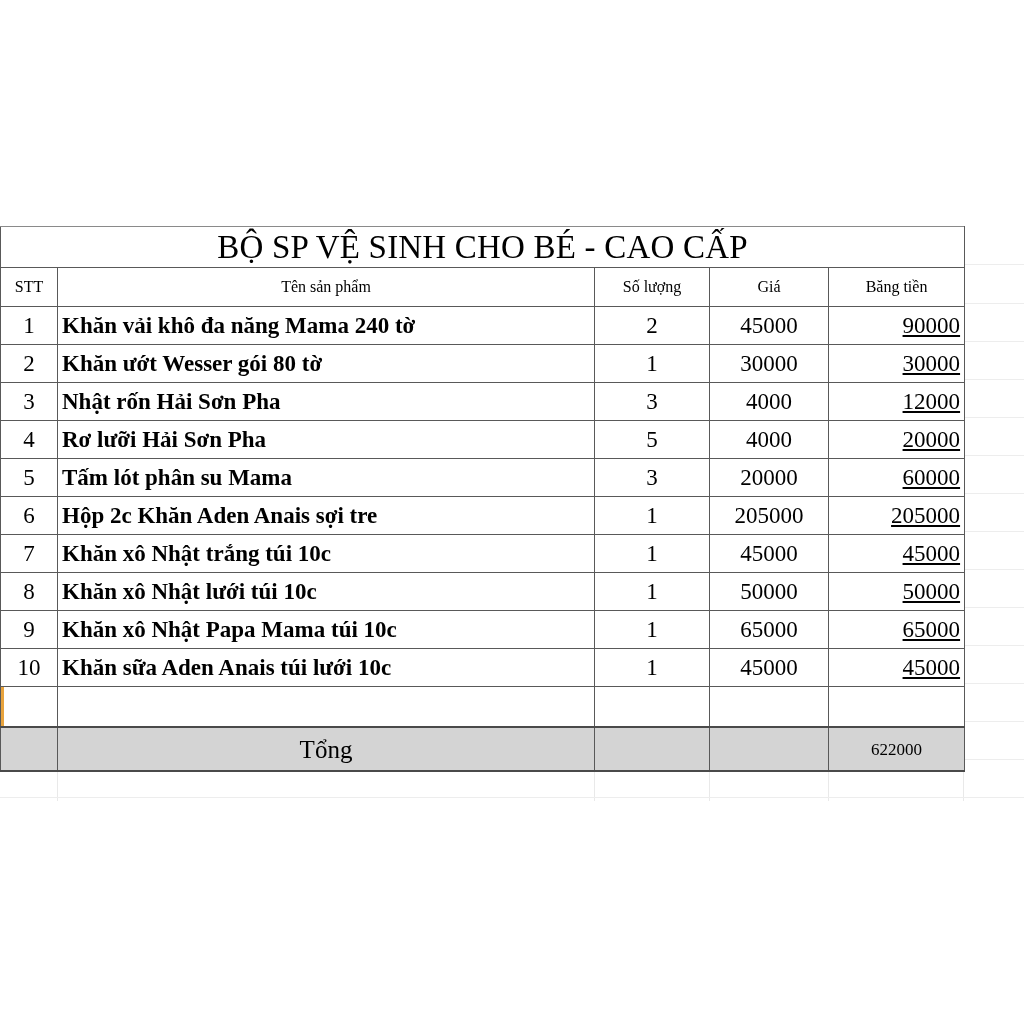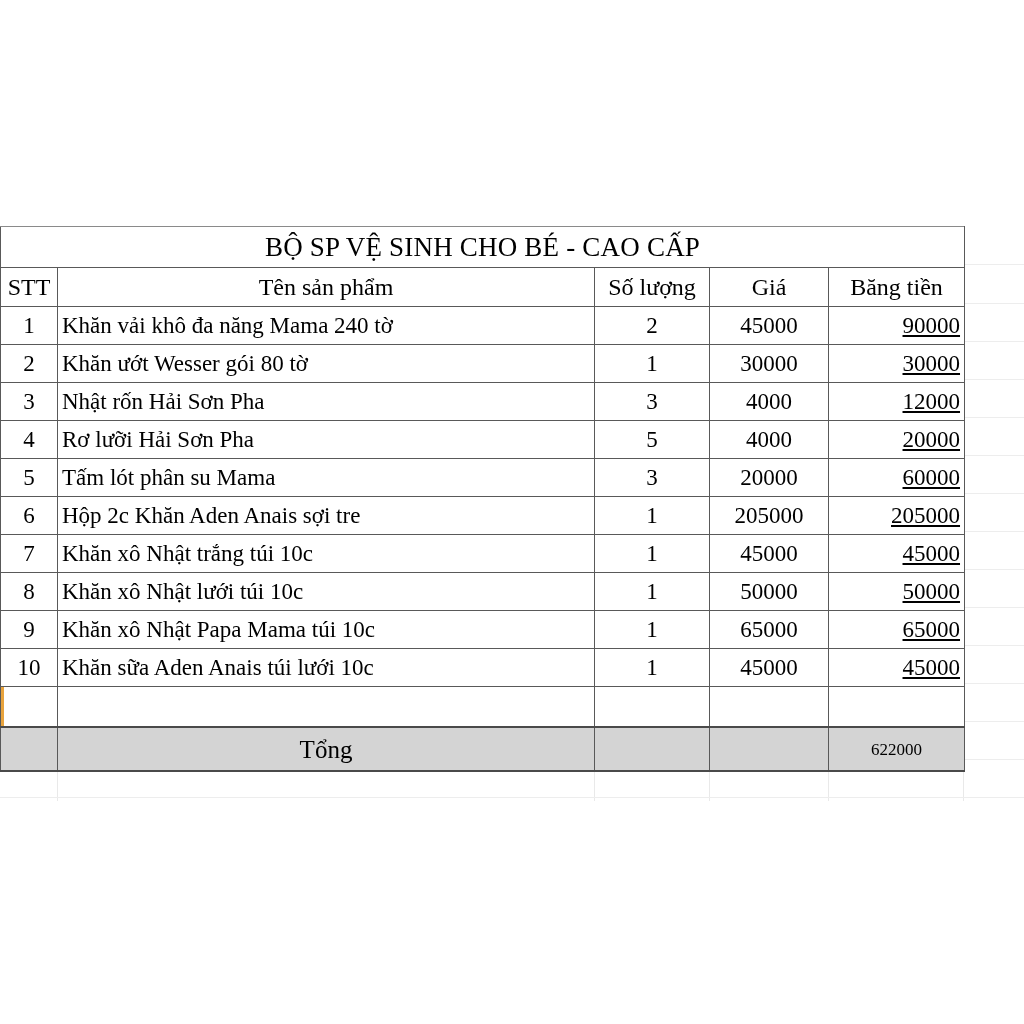--- a/index.html
+++ b/index.html
@@ -72,35 +72,35 @@
   col.c-price   { width: 119px; }
   col.c-amount  { width: 136px; }
 
   
   tr.title-row td {
     border-left: 1px solid #595959;
     border-right: 1px solid #595959;
     border-top: 1px solid #8a8a8a;
     border-bottom: 1px solid #595959;
     text-align: center;
-    font-size: 27px;
+    font-size: 33px;
     height: 40px;
     letter-spacing: 0.2px;
   }
 
   
   tr.head-row td {
     text-align: center;
-    font-size: 24px;
+    font-size: 16px;
     height: 38px;
   }
 
   
   td.num      { text-align: center; }
-  td.name     { text-align: left; padding-left: 8px; }
+  td.name     { text-align: left; padding-left: 8px; font-weight: bold; }
   td.qty      { text-align: center; }
   td.price    { text-align: center; }
   td.amount   { text-align: right; text-decoration: underline; }
 
   
   tr.blank-row td { height: 39px; }
   tr.blank-row td.sel-cell {
     box-shadow: inset 3px 0 0 0 #e8a33d;
   }
 

